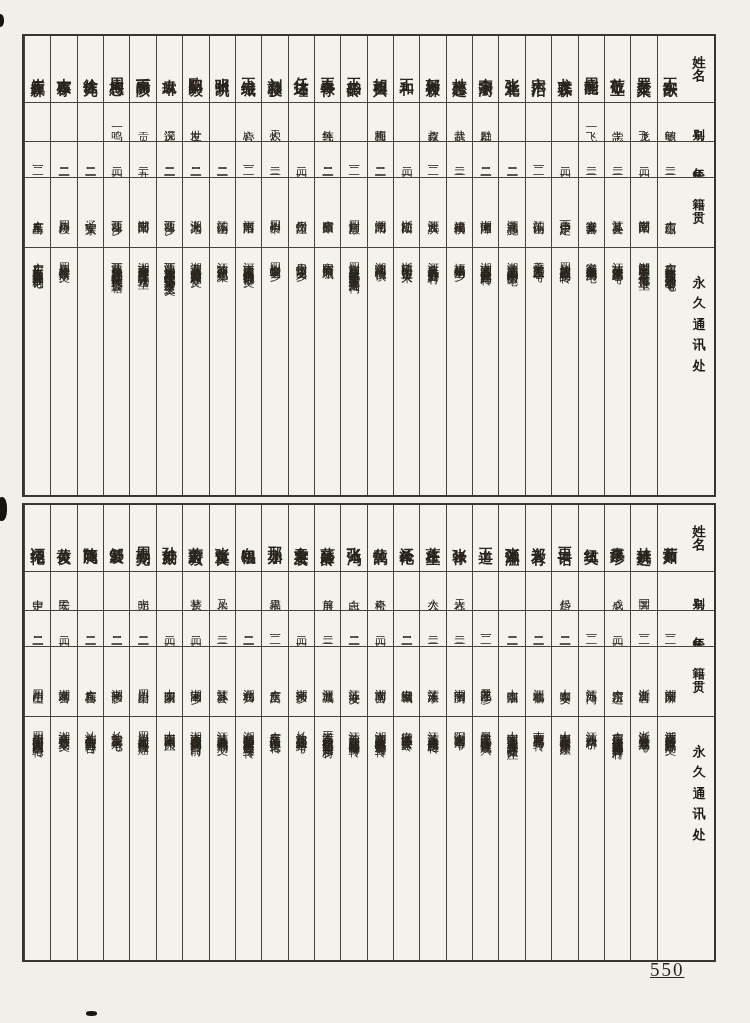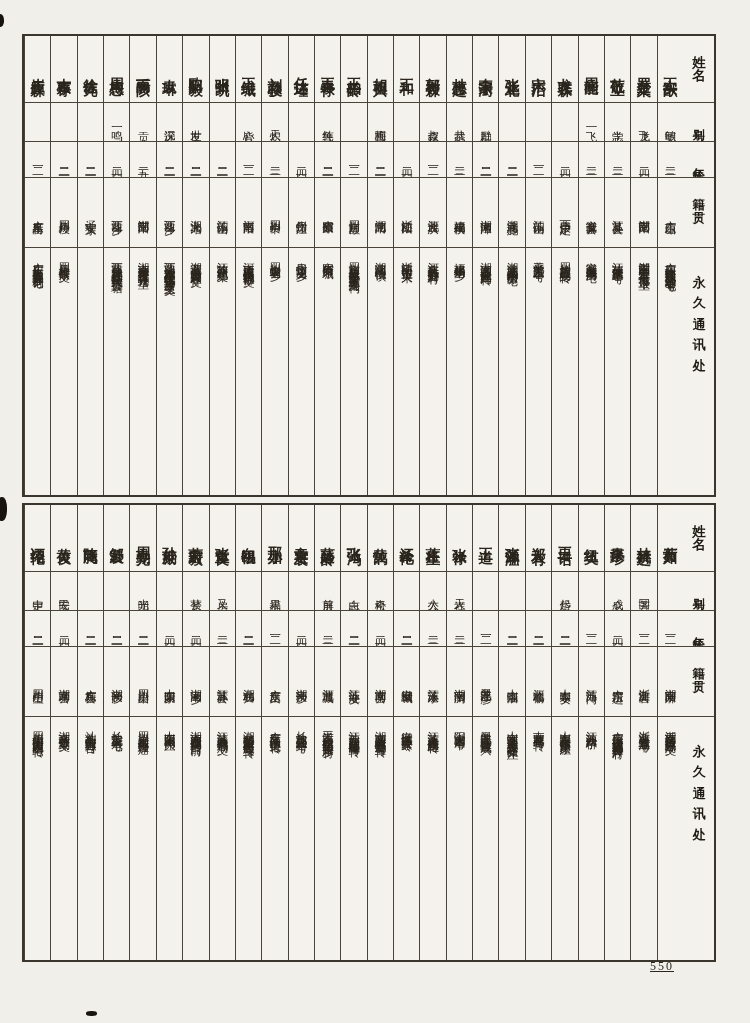--- a/index.html
+++ b/index.html
@@ -40,21 +40,21 @@
   .c-name .vt{font-weight:700;font-size:14.5px;letter-spacing:2px;line-height:16px;}
   .c-address .vt{text-align:start;padding-top:5px;letter-spacing:1.2px;}
   .hdrcol .vt{font-weight:700;color:#1f1b14;}
   .hdrcol .c-name .vt{font-size:13.5px;letter-spacing:13px;padding-top:8px;text-align:start;}
   .hdrcol .c-alias .vt{letter-spacing:3px;font-size:12px;}
   .hdrcol .c-age .vt{letter-spacing:3px;font-size:12px;}
   .hdrcol .c-native .vt{letter-spacing:13px;font-size:12.5px;padding-top:10px;text-align:start;}
   .hdrcol .c-address .vt{letter-spacing:21px;font-size:13px;padding-top:16px;text-align:start;}
   .page-number{
     position:absolute;left:650px;top:959px;width:60px;
-    font-size:12px;letter-spacing:2px;color:#2a2620;text-decoration:underline;
+    font-size:19px;letter-spacing:2px;color:#2a2620;text-decoration:underline;
   }
   .artifact{position:absolute;background:#17130e;border-radius:45%;}
   .a1{left:-3px;top:497px;width:10px;height:24px;}
   .a2{left:86px;top:1011px;width:11px;height:5px;}
   .a3{left:-4px;top:14px;width:8px;height:13px;}
 </style>
 </head>
 <body>
 
 <div class="registry" id="table-0">

